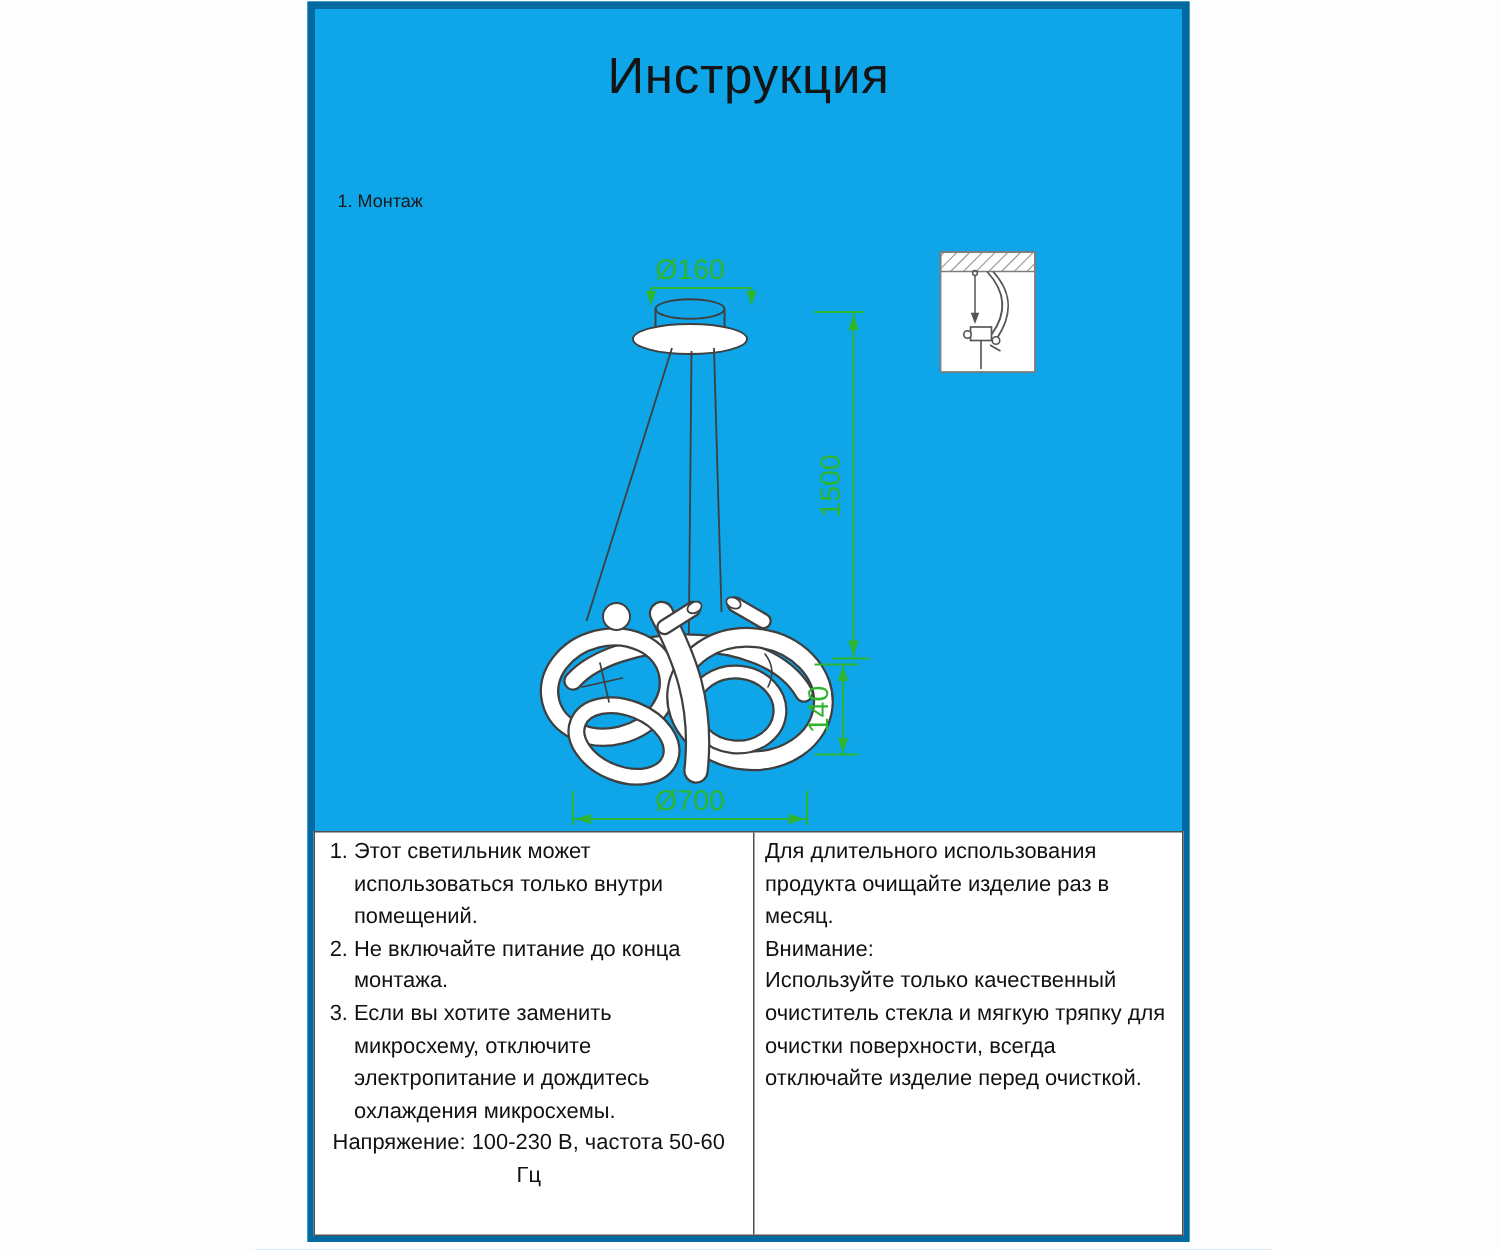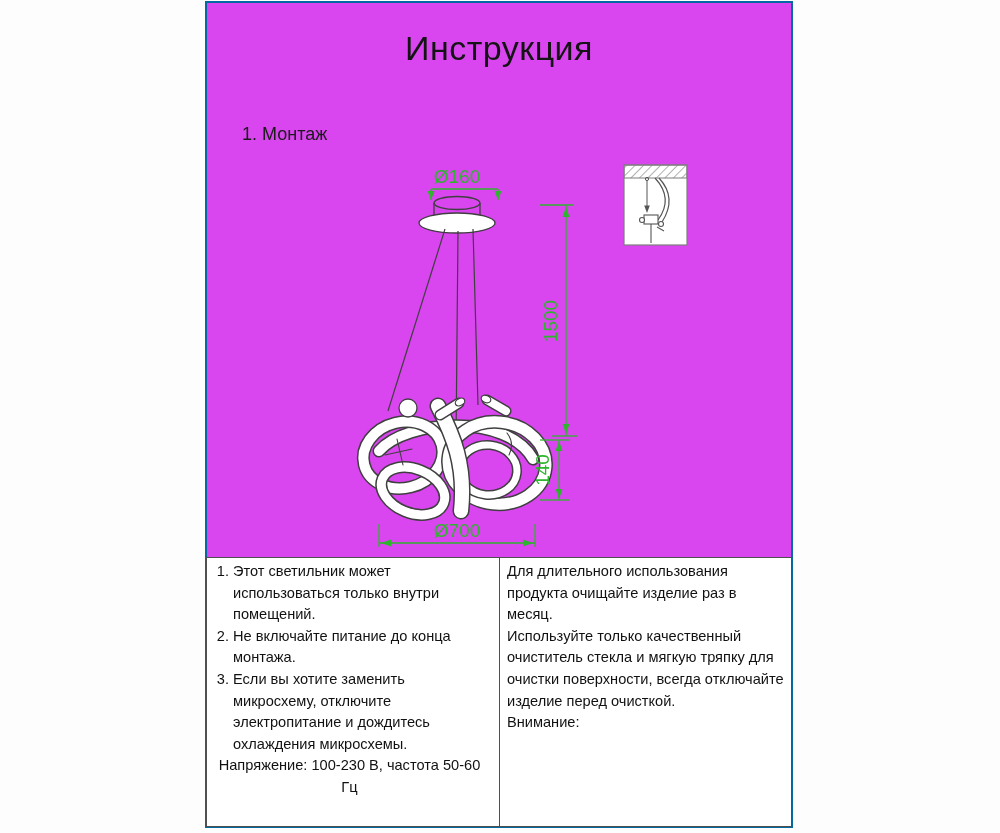--- a/index.html
+++ b/index.html
@@ -2,31 +2,31 @@
 <html><head>
 <meta charset="utf-8">
 <style>
   html,body { margin:0; padding:0; background:#ffffff; }
   .canvas {
     position:relative; width:1000px; height:833px; background:#fdfdfd;
     font-family:"Liberation Sans", sans-serif; color:#1a1a1a; overflow:hidden;
   }
   .page {
     position:absolute; left:205px; top:1px; width:588px; height:827px;
-    background:#d946ef; border:2px solid #0369a1; box-sizing:border-box;
+    background:#0ea5e9; border:5px solid #0369a1; box-sizing:border-box;
   }
   .title {
     margin:26px 0 0 0; text-align:center; font-size:34px; font-weight:400;
     letter-spacing:0.5px; color:#141414;
   }
   .model {
     margin:7px 0 0 0; text-align:center; font-size:24px; font-weight:400; color:#17231f;
   }
   .section-label {
-    position:absolute; left:15px; top:121px; font-size:18px; color:#1a1a1a;margin-left:20px;
+    position:absolute; left:15px; top:121px; font-size:12px; color:#1a1a1a;
   }
   svg.diagram { position:absolute; left:0; top:140px; }
   .dim-text { font-size:19px; font-family:"Liberation Sans", sans-serif; }
   .notes {
     position:absolute; left:-1px; right:-1px; bottom:-1px; height:270px;
     display:flex; border:1px solid #4f4f4f; box-sizing:border-box; background:#fff;
   }
   .cell { box-sizing:border-box; font-size:14.6px; line-height:1.48; color:#111; }
   .cell.left  { width:293px; border-right:1px solid #4f4f4f; padding:3px 12px 0 5px; }
   .cell.right { flex:1; padding:3px 5px 0 7px; }
@@ -160,19 +160,19 @@
       <div class="cell left">
         <ol>
           <li>Этот светильник может использоваться только внутри помещений.</li>
           <li>Не включайте питание до конца монтажа.</li>
           <li>Если вы хотите заменить микросхему, отключите электропитание и дождитесь охлаждения микросхемы.</li>
         </ol>
         <div class="spec-line">Напряжение: 100-230 В, частота 50-60 Гц</div>
       </div>
       <div class="cell right">
         <div class="para">Для длительного использования продукта очищайте изделие раз в месяц.</div>
+        <div class="para">Внимание:</div>
         <div class="para">Используйте только качественный очиститель стекла и мягкую тряпку для очистки поверхности, всегда отключайте изделие перед очисткой.</div>
-        <div class="para">Внимание:</div>
       </div>
     </div>
 
   </div>
 </div>
 
 </body></html>

